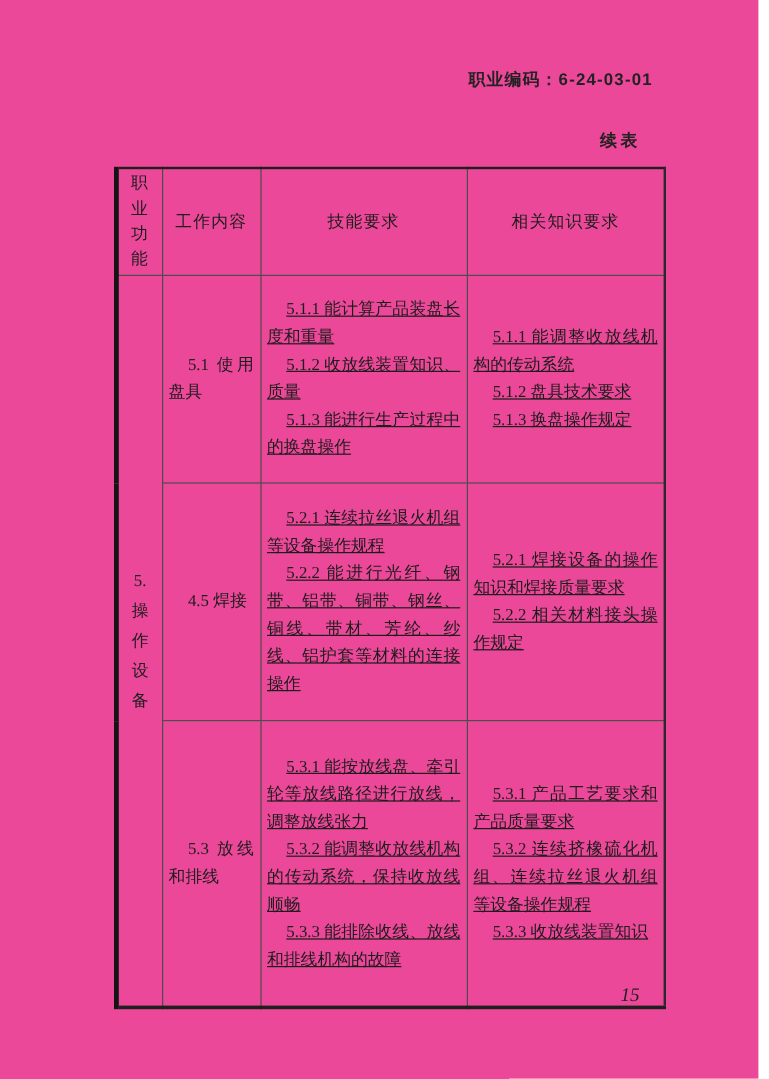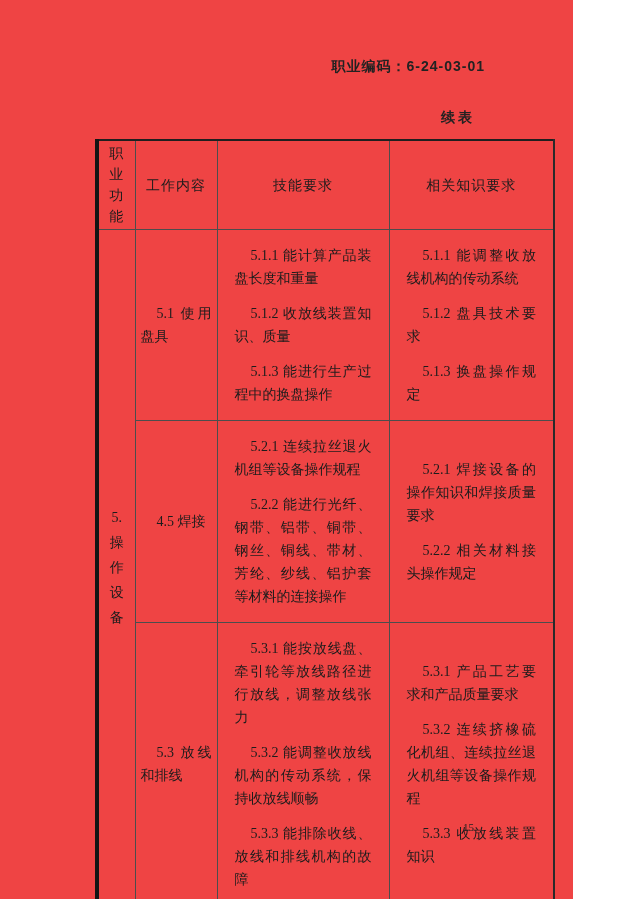--- a/index.html
+++ b/index.html
@@ -3,23 +3,23 @@
 <meta charset="utf-8">
 <style>
   * { box-sizing: border-box; }
   html, body {
     margin: 0;
     padding: 0;
     background: #ffffff;
   }
   .page {
     position: relative;
-    width: 573px;
+    width: 632px;
     height: 899px;
-    background: #ef4444;
+    background: #ec4899;
     font-family: "Liberation Serif", "DejaVu Serif", serif;
     color: #1c1c1c;
     overflow: hidden;
   }
   .header-code {
     position: absolute;
     top: 58px;
     right: 88px;
     font-family: "Liberation Sans", "DejaVu Sans", sans-serif;
     font-weight: 600;
@@ -76,31 +76,33 @@
     line-height: 25px;
     letter-spacing: 0;
   }
   td.task-cell p {
     margin: 0;
     text-align: justify;
     text-indent: 1.15em;
     line-height: 23px;
   }
   td.text-cell p {
-    margin: 12px;
+    margin: 0;
     text-align: justify;
     text-indent: 1.15em;
     line-height: 23px;
+    text-decoration: underline;
   }
   .page-number {
     position: absolute;
     top: 821px;
     right: 99px;
-    font-size: 11px;
+    font-size: 16px;
     color: #222;
+    font-style: italic;
   }
 </style>
 </head>
 <body>
 
 <div class="page">
 
   <div class="header-code">职业编码：6-24-03-01</div>
 
   <div class="continued-label">续表</div>

